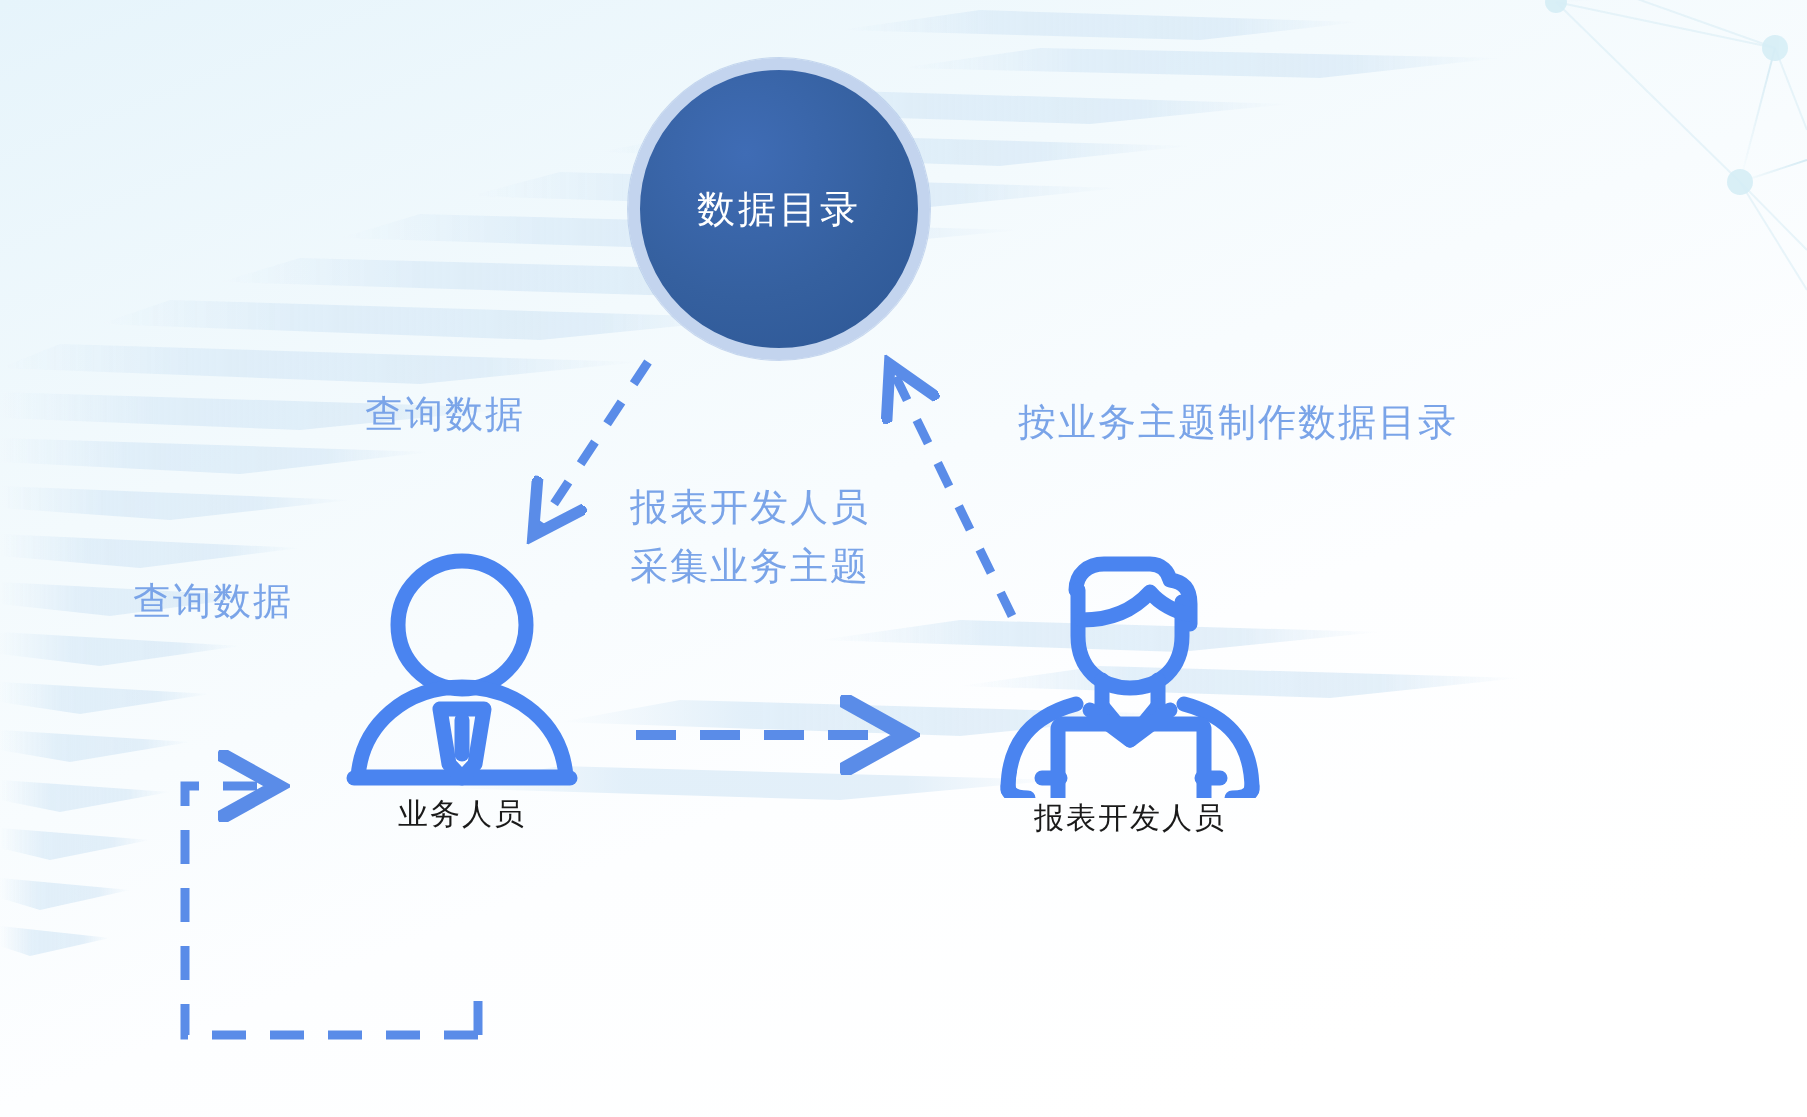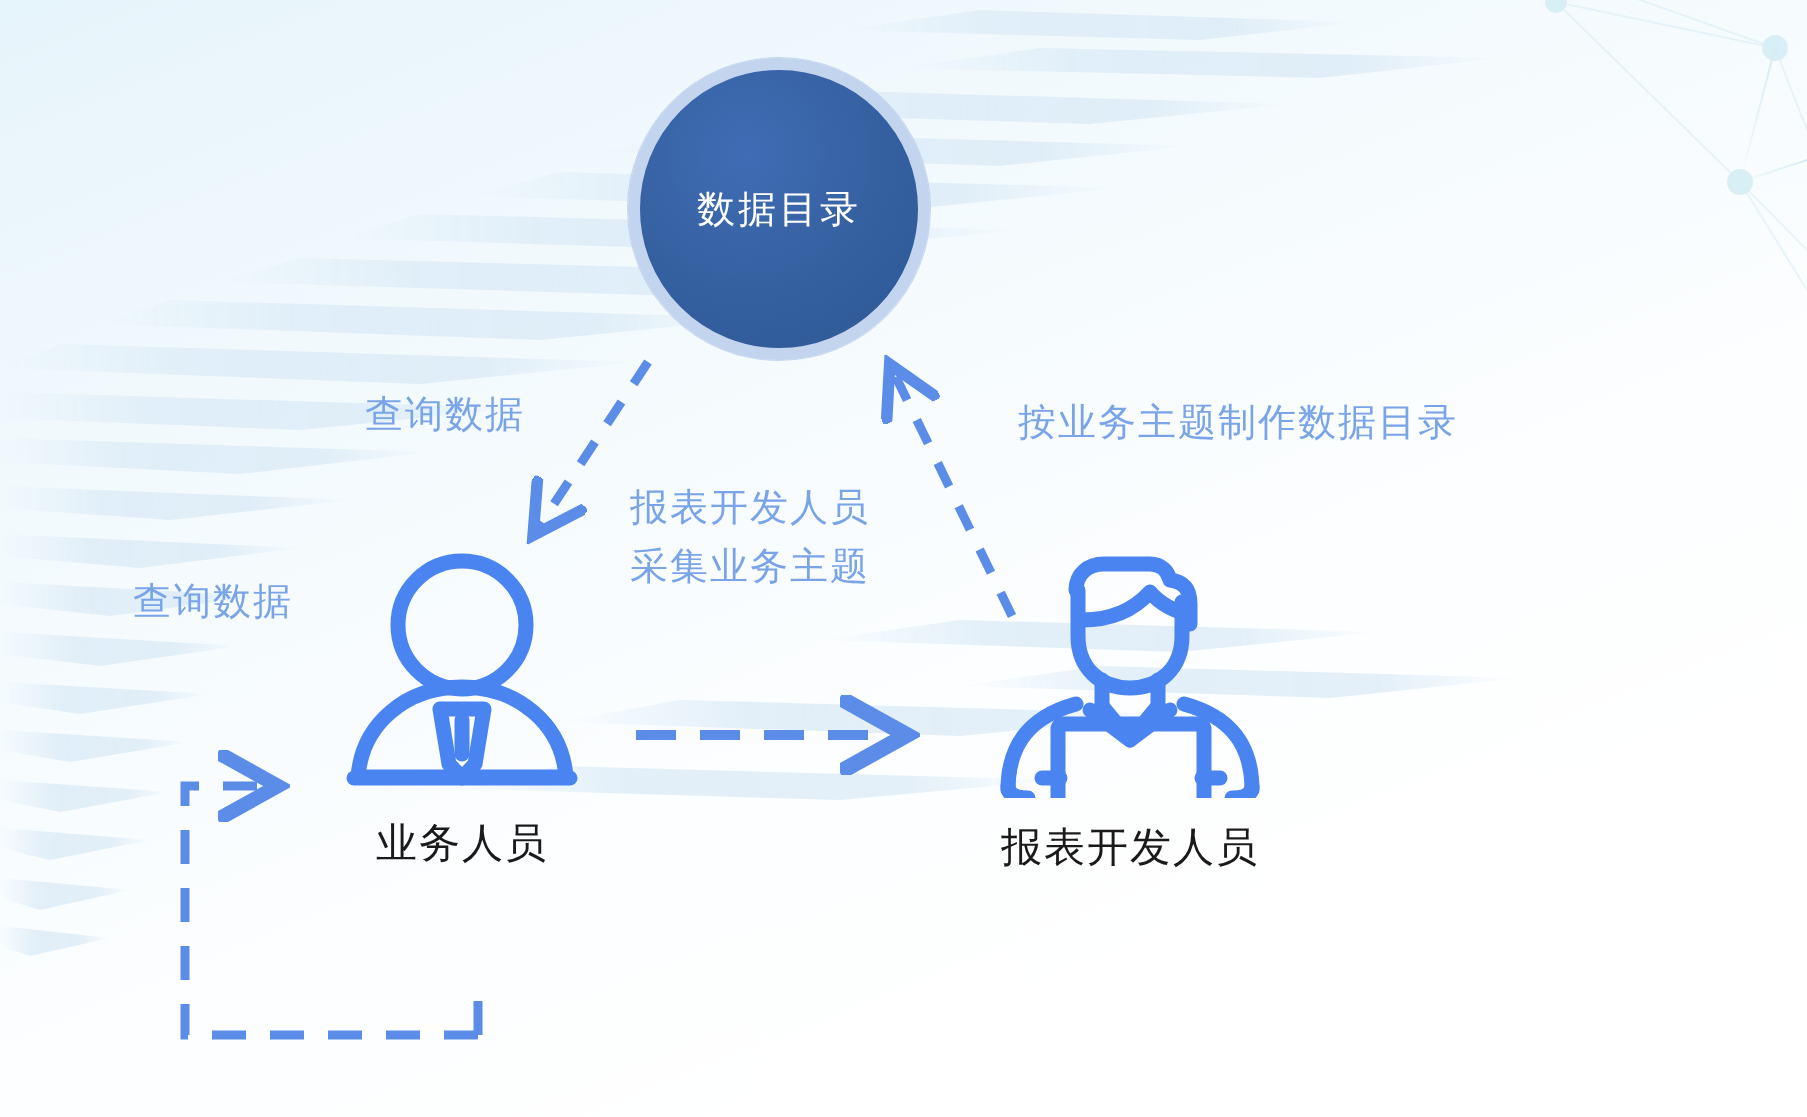--- a/index.html
+++ b/index.html
@@ -74,23 +74,23 @@
   .actor {
     position: absolute;
     display: flex;
     flex-direction: column;
     align-items: center;
   }
   #actor-business { left: 338px; top: 548px; width: 248px; }
   #actor-developer { left: 985px; top: 528px; width: 290px; text-align: right; }
 
   .actor-name {
-    margin-top: 22px;
+    margin-top: 0;
     color: #1a1a1a;
-    font-size: 41px;
+    font-size: 30px;
     letter-spacing: 2px;
     white-space: nowrap;
     user-select: none;
   }
 </style>
 </head>
 <body>
 
 <div id="stage">
 

